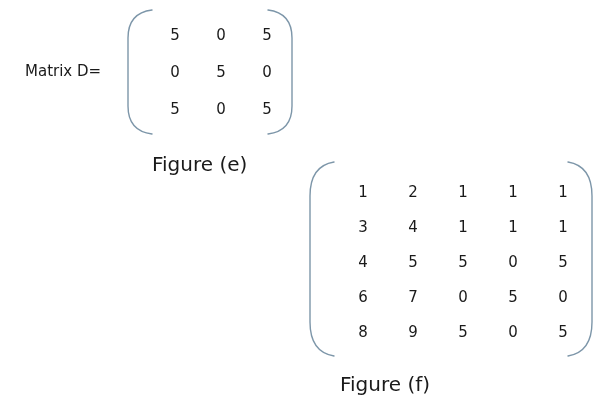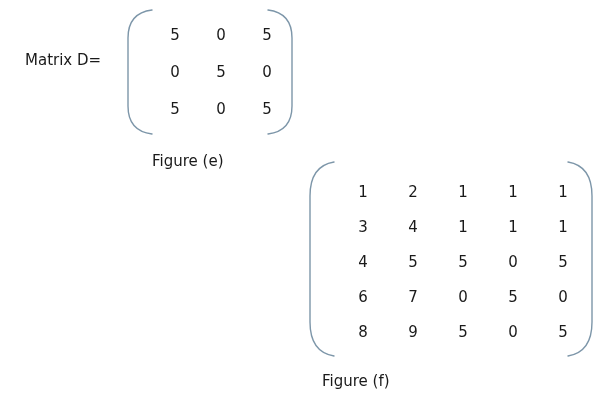--- a/index.html
+++ b/index.html
@@ -14,24 +14,25 @@
     width: 600px;
     height: 402px;
     background: #ffffff;
     overflow: hidden;
   }
   .matrix-label {
     position: absolute;
     font-size: 15px;
     white-space: nowrap;
     color: var(--text-color);
+    margin-top: 11px;
   }
   .caption {
     position: absolute;
-    font-size: 15px;
+    font-size: 20px;
     white-space: nowrap;
     color: var(--text-color);
   }
   .matrix { position: absolute; }
   .bracket { position: absolute; top: 0; }
   .bracket path {
     fill: none;
     stroke: var(--bracket-color);
     stroke-width: 1.4;
     stroke-linecap: round;
@@ -58,21 +59,21 @@
   
   #matrix-x { left: 304px; top: 160px; width: 294px; height: 198px; }
   #matrix-x .bracket-left  { left: 0; }
   #matrix-x .bracket-right { right: 0; }
   #matrix-x .grid {
     left: 34px; top: 14px;
     grid-template-columns: repeat(5, 50px);
     grid-template-rows: repeat(5, 35px);
   }
   #matrix-x-label { left: 197px; top: 271px; }
-  #figure-f { left: 322px; top: 372px; text-align: right; }
+  #figure-f { left: 340px; top: 372px; text-align: right; }
 </style>
 </head>
 <body style="background: rgb(255, 255, 255);">
 
 <div id="canvas">
 
   <span id="matrix-d-label" class="matrix-label">Matrix D=</span>
 
   <div id="matrix-d" class="matrix">
     <svg class="bracket bracket-left" width="32" height="128" viewBox="0 0 32 128">

